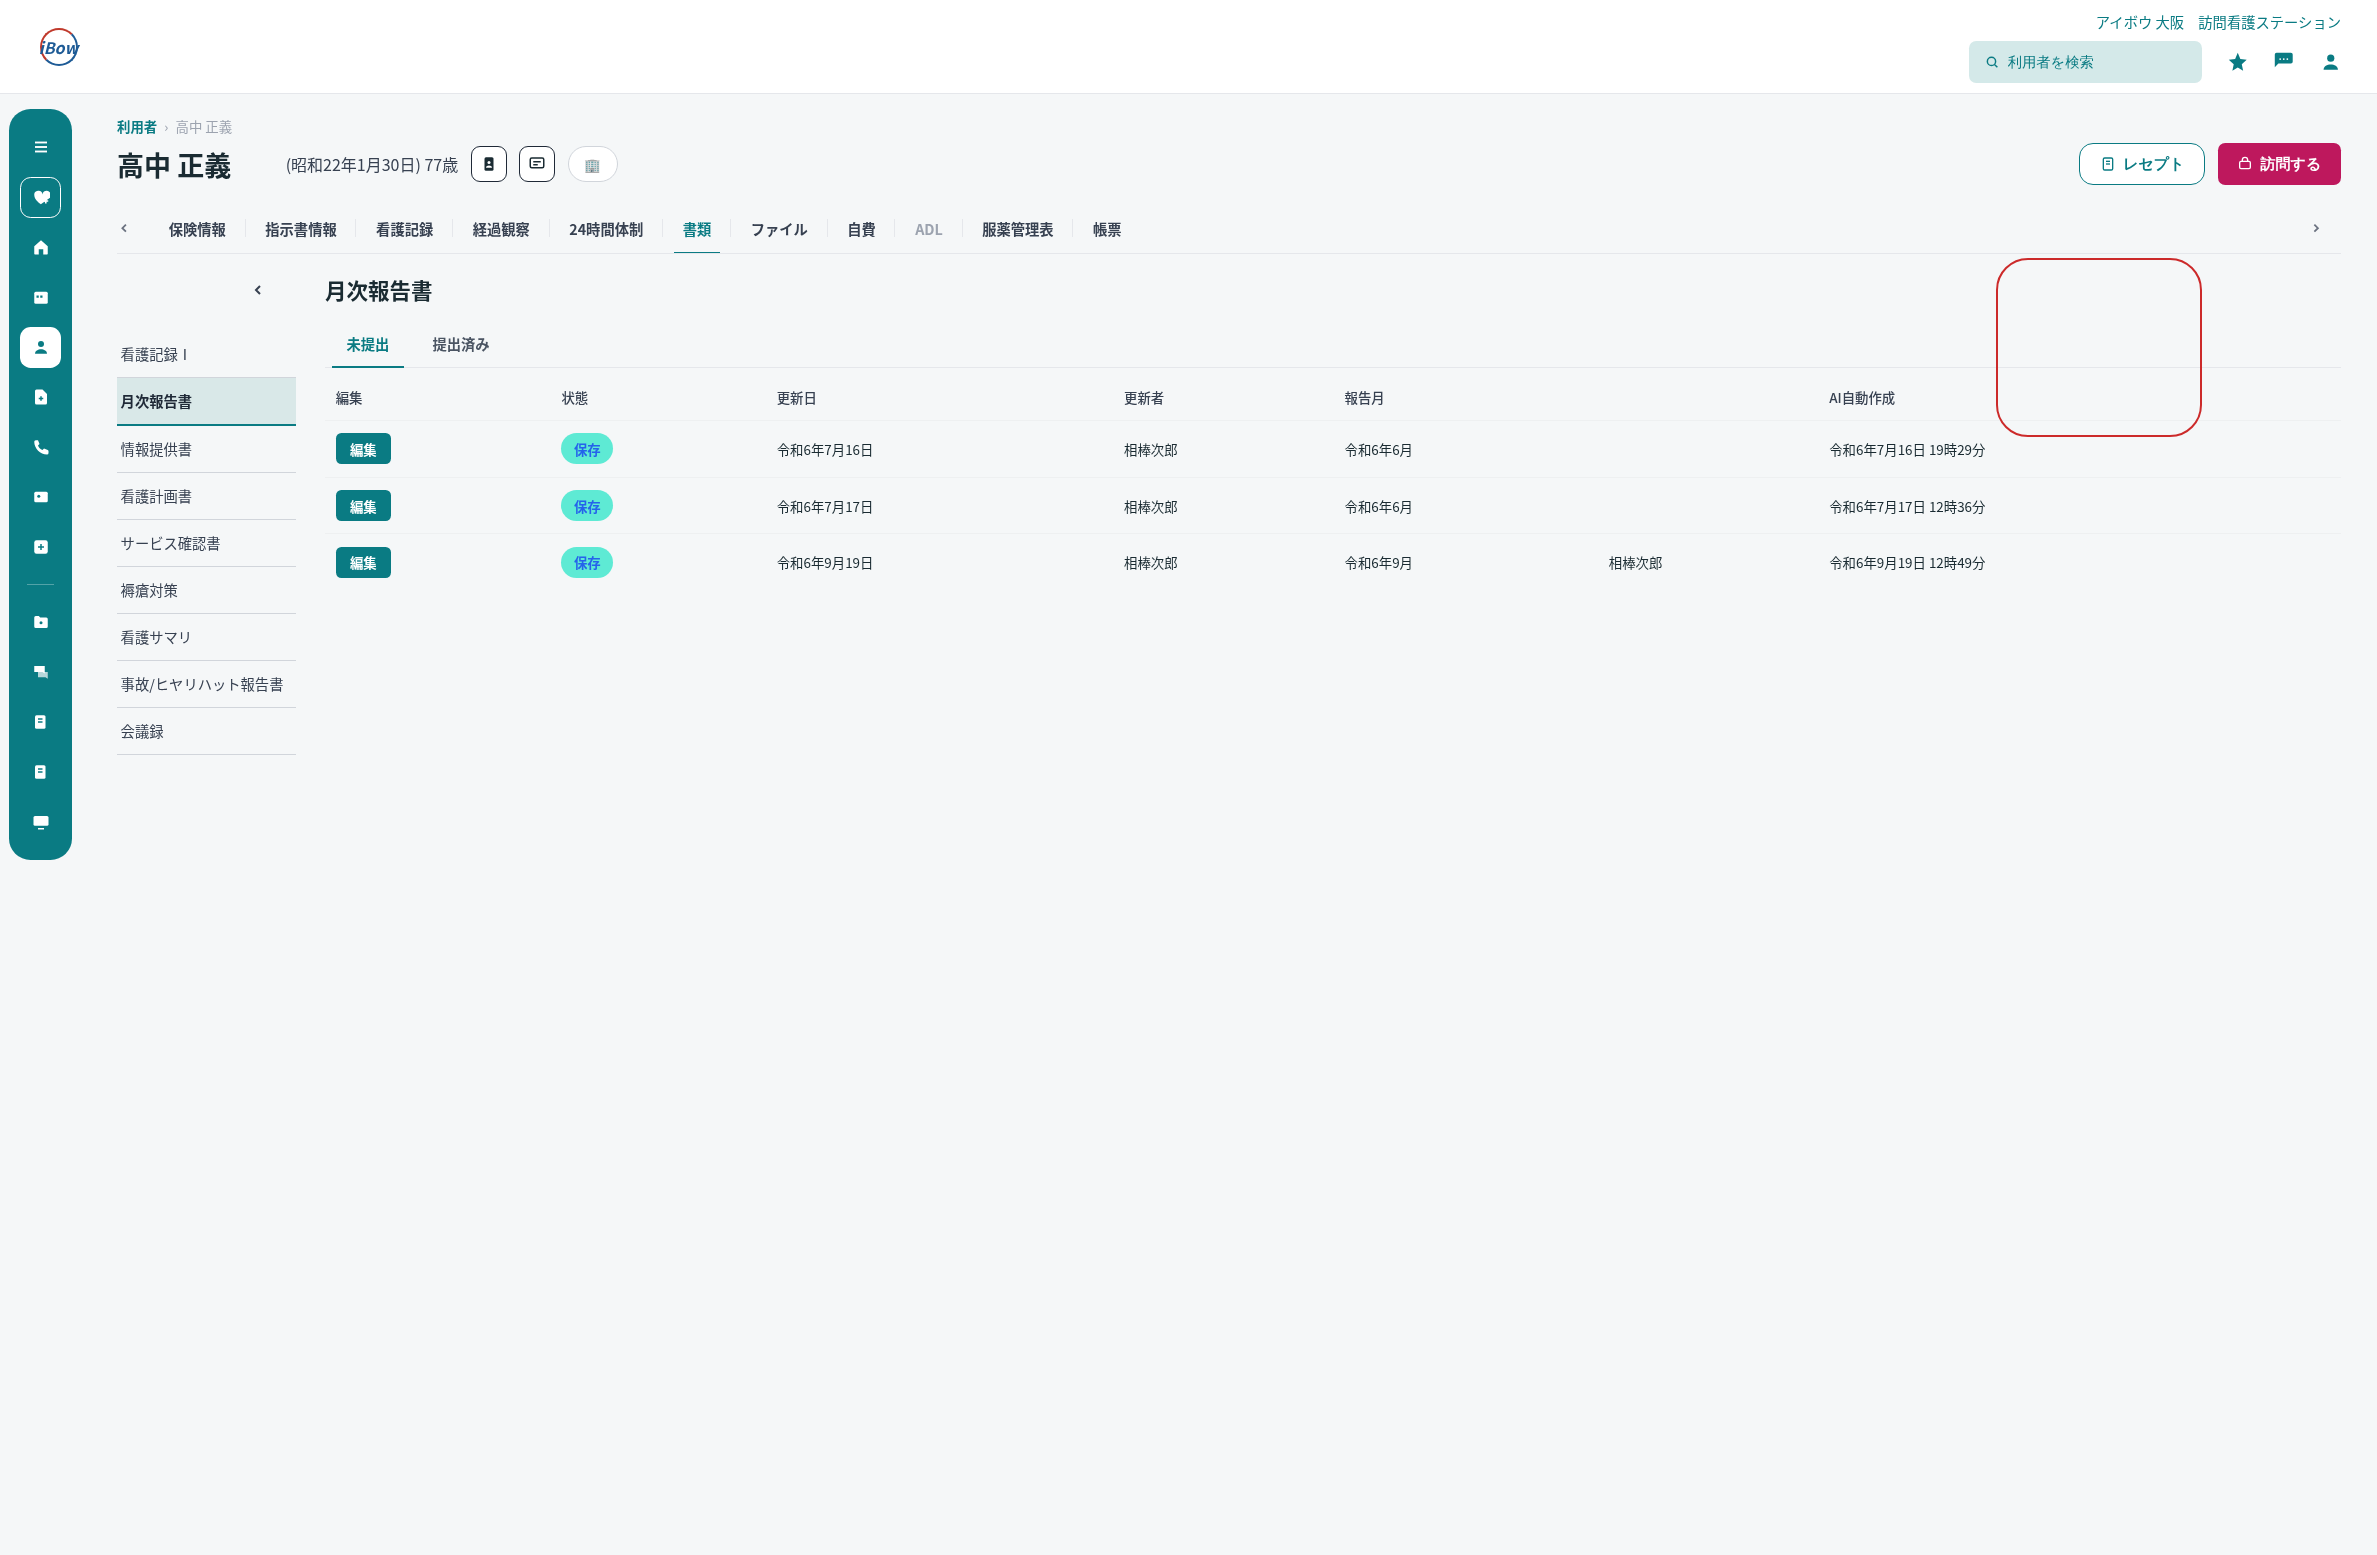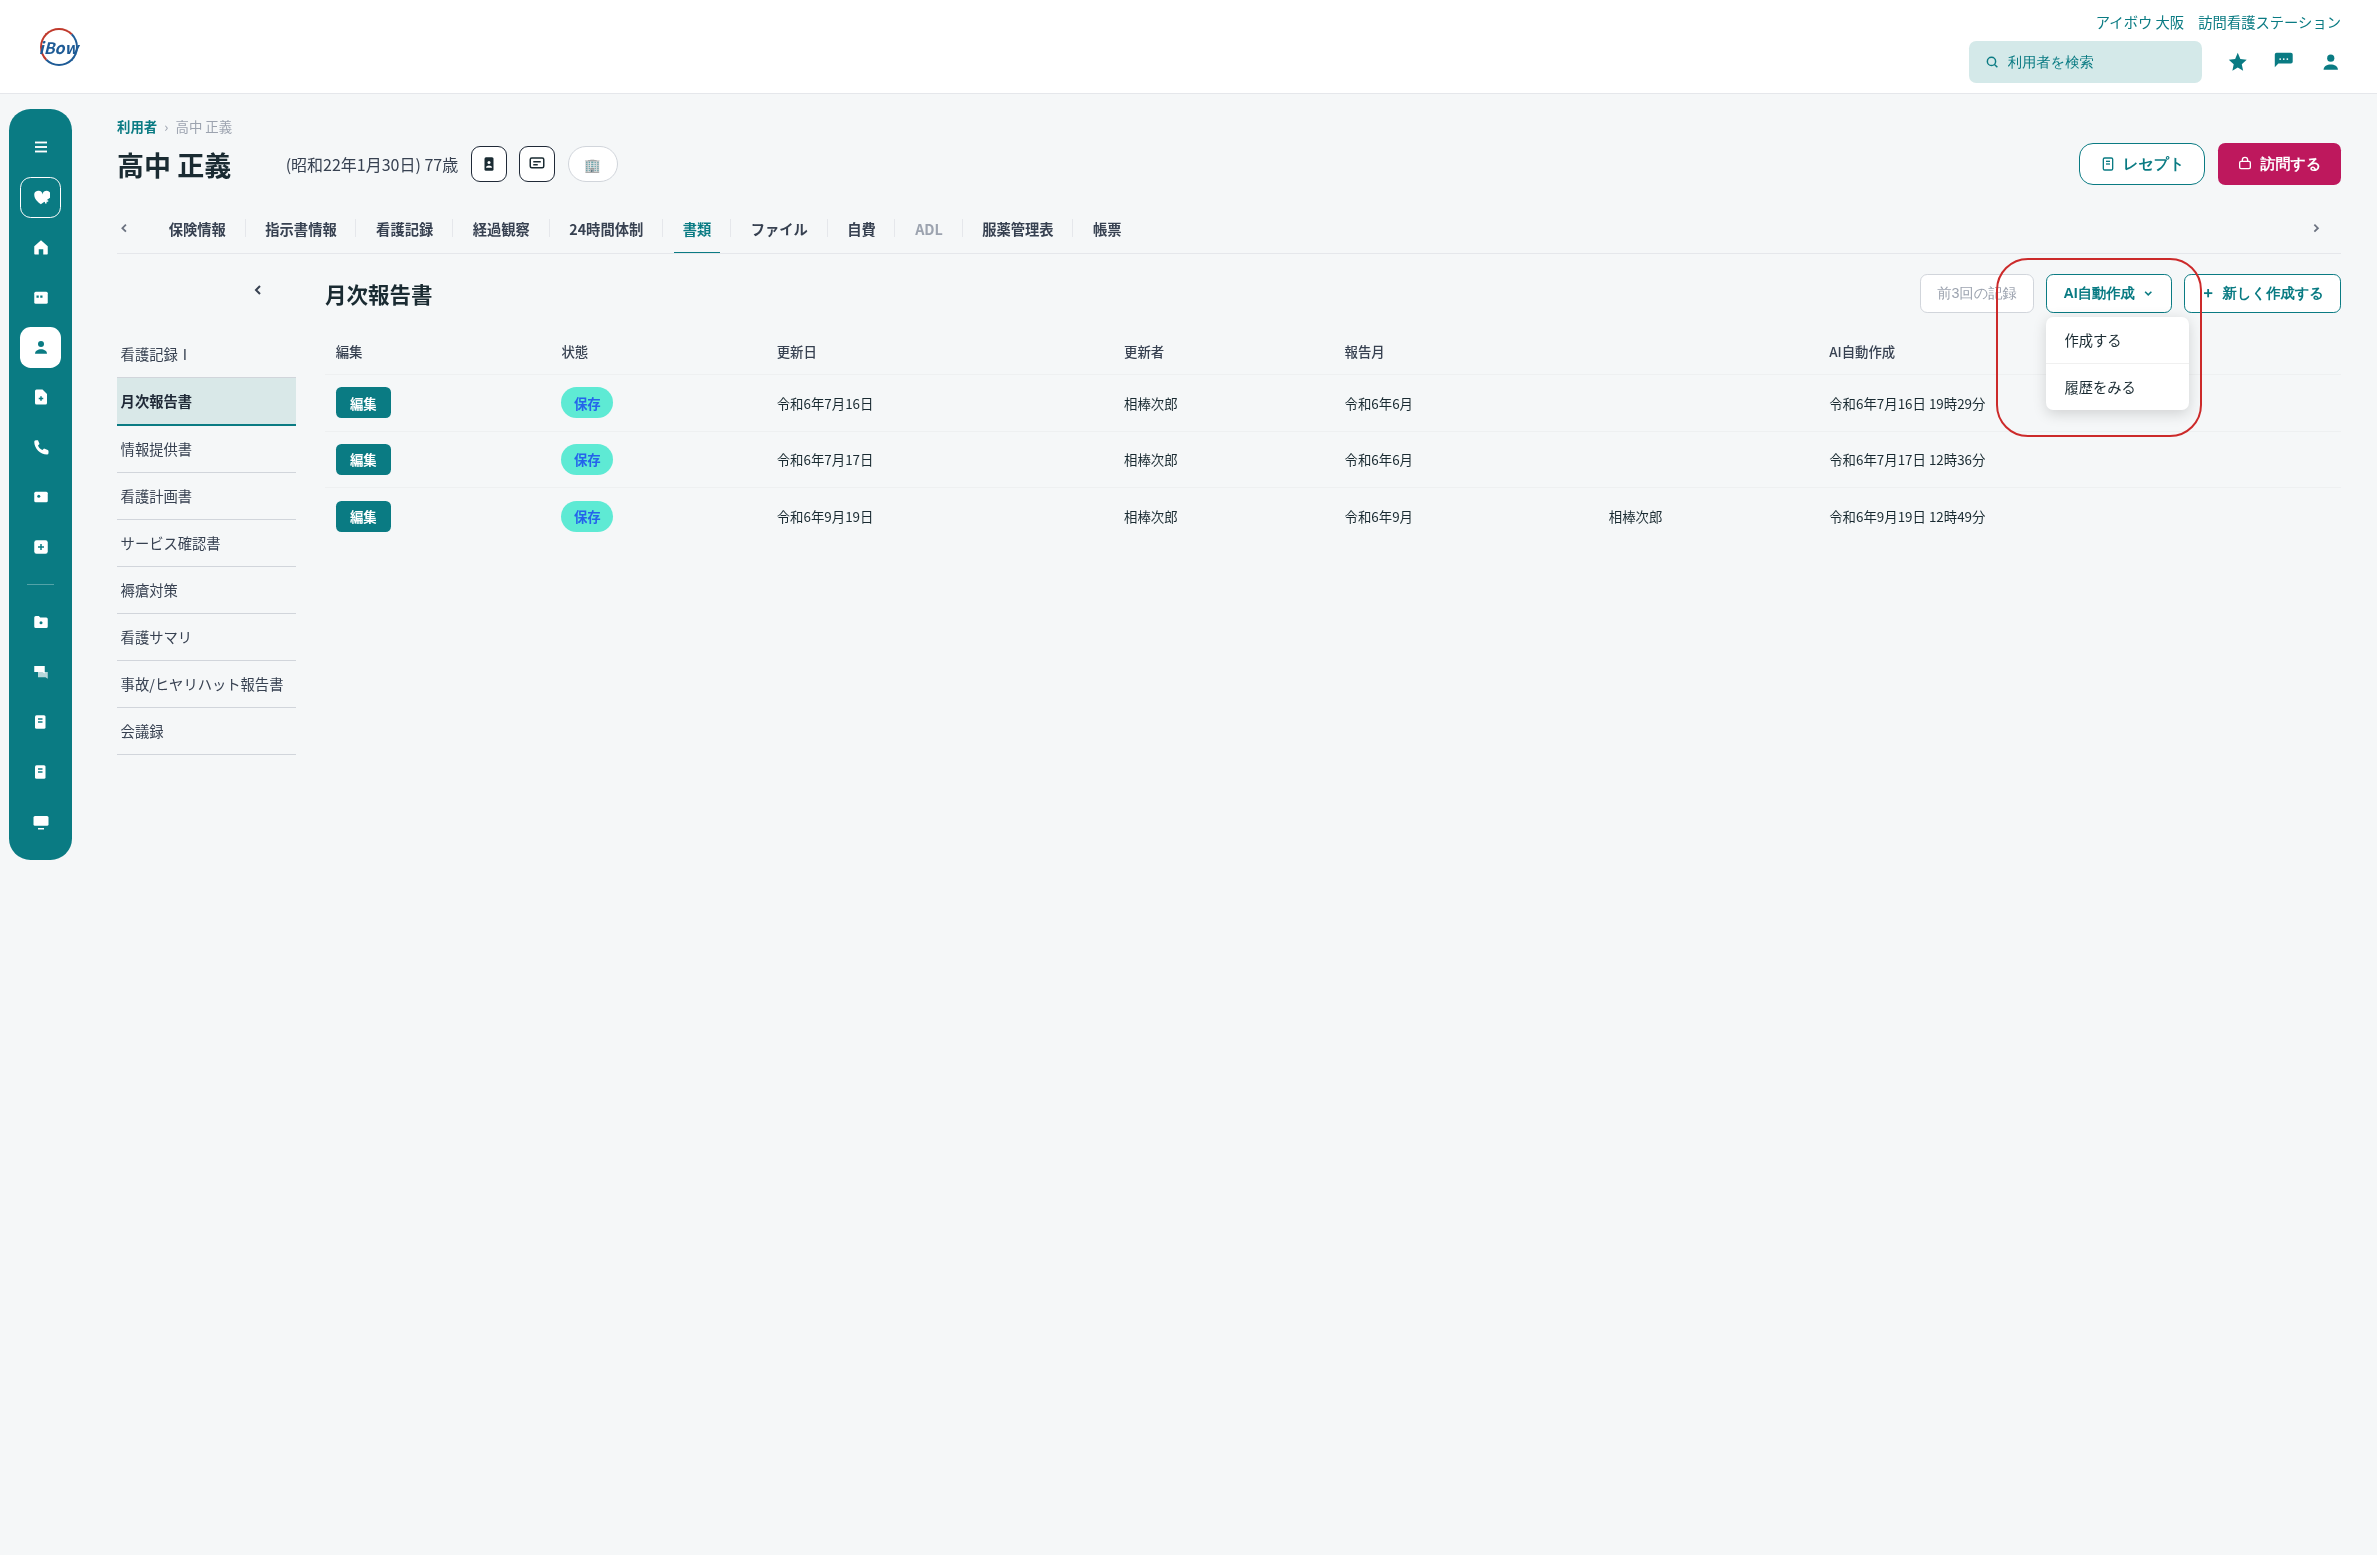--- a/index.html
+++ b/index.html
@@ -428,46 +428,28 @@
             <div class="sub-item">褥瘡対策</div>
             <div class="sub-item">看護サマリ</div>
             <div class="sub-item">事故/ヒヤリハット報告書</div>
             <div class="sub-item">会議録</div>
           </div>
       </div>
 
       <div class="content-main" style="position:relative;">
         <div class="content-header">
           <div class="page-title">月次報告書</div>
-          <div class="header-actions">
-            <button class="btn-ghost">前3回の記録</button>
-            <div class="dd-wrap">
-              <button class="btn-ai">
-                <span>AI自動作成</span>
-                <svg width="12.5" height="12.5" viewBox="0 0 24 24" fill="none" stroke="currentColor" stroke-width="3">
-                    <polyline points="6 9 12 15 18 9"></polyline>
-                  </svg>
-              </button>
-              <div class="dropdown">
-                <div class="dropdown-item">作成する</div>
-                <div class="dropdown-item">履歴をみる</div>
-              </div>
-            </div>
-            <button class="btn-new">
-              <svg width="14.3" height="14.3" viewBox="0 0 24 24" fill="none" stroke="currentColor" stroke-width="3">
-                  <line x1="12" y1="5" x2="12" y2="19"></line>
-                  <line x1="5" y1="12" x2="19" y2="12"></line>
-                </svg>
-              <span>新しく作成する</span>
-            </button>
+        </div>
+
+        <div class="highlight-circle" style="top:-16px; right:139px; width:206px; height:179px;"></div>
+
+        <div class="subtabs" id="subtabs-container">
+            <div class="subtab active">未提出</div>
+            <div class="subtab">提出済み</div>
           </div>
-        </div>
-
-        <div class="highlight-circle" style="top:-16px; right:139px; width:206px; height:179px;"></div>
-
 
         <table>
           <thead>
               <tr id="thead-row">
                 <th>編集</th>
                 <th>状態</th>
                 <th>更新日</th>
                 <th>更新者</th>
                 <th>報告月</th>
                 <th></th>

